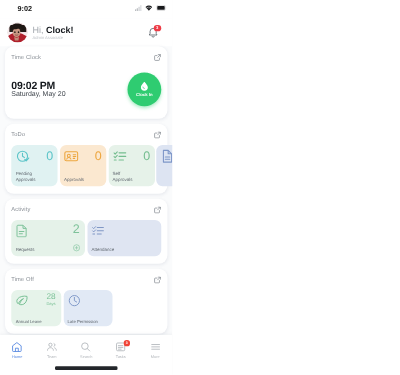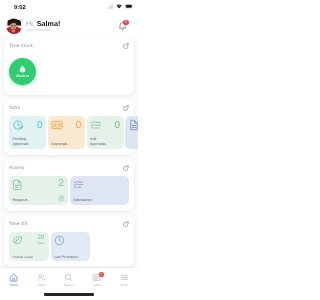--- a/index.html
+++ b/index.html
@@ -103,21 +103,21 @@
         <path d="M3 4h27v11H3z" fill="#241c19"></path>
         <ellipse cx="14.5" cy="16" rx="6.2" ry="7.2" fill="#c99883"></ellipse>
         <path d="M3.8 13.2C3.8 4.4 9 1.4 15 1.4c6.6 0 12 2.6 13 10.2-1.6.6-3.2.2-4.6-.4-.8-2.4-2.6-4-2.6-4s-3 3.6-9.6 3.6c-3 0-5.6 1.2-7.4 2.4z" fill="#1e1714"></path>
         <path d="M14.5 24.2c-2.2 0-3.8-1-3.8-1l1 5.4h5.8l1-5.4s-1.8 1-4 1z" fill="#bf8d79"></path>
         <ellipse cx="11.8" cy="15.4" rx="1.2" ry="1.4" fill="#231a16"></ellipse>
         <ellipse cx="17.6" cy="15.4" rx="1.2" ry="1.4" fill="#231a16"></ellipse>
         <path d="M12.4 19.8c1.2 1 3 1 4.2 0" fill="none" stroke="#7d4a3f" stroke-width="1.1" stroke-linecap="round"></path>
       </svg>
     </div>
     <div class="greet">
-      <div class="g1"><span>Hi, </span><b>Salma!</b></div>
+      <div class="g1"><span>Hi, </span><b>Clock!</b></div>
       <div class="g2">Admin Associate</div>
     </div>
     <div class="bellwrap">
       <svg width="11" height="11" viewBox="0 0 22 22">
         <path d="M11 3.4a4.9 4.9 0 0 0-4.9 4.9v3.3L4.8 14h12.4l-1.3-2.4V8.3A4.9 4.9 0 0 0 11 3.4z" fill="none" stroke="#6b7177" stroke-width="1.5" stroke-linejoin="round"></path>
         <path d="M9.2 16.2a1.9 1.9 0 0 0 3.6 0" fill="none" stroke="#6b7177" stroke-width="1.5" stroke-linecap="round"></path>
       </svg>
       <div class="nbadge">3</div>
     </div>
   </div>
@@ -127,20 +127,24 @@
         <div class="lbl">Time Clock</div>
       <div class="ext">
           <svg width="6" height="6" viewBox="0 0 14 14">
             <path d="M8.4 1.6h4v4" fill="none" stroke="#7d838a" stroke-width="1.3" stroke-linecap="round" stroke-linejoin="round"></path>
             <path d="M12 2 7.2 6.8" fill="none" stroke="#7d838a" stroke-width="1.3" stroke-linecap="round"></path>
             <path d="M10.6 8v3.1a1.3 1.3 0 0 1-1.3 1.3H2.9a1.3 1.3 0 0 1-1.3-1.3V4.7a1.3 1.3 0 0 1 1.3-1.3H6" fill="none" stroke="#7d838a" stroke-width="1.3" stroke-linecap="round" stroke-linejoin="round"></path>
           </svg>
         </div>
     </div>
     <div class="tc-body">
+      <div>
+        <div class="tc-time">09:02 PM</div>
+        <div class="tc-date">Saturday, May 20</div>
+      </div>
       <div class="clockbtn">
         <svg width="7" height="7.8" viewBox="0 0 16 18">
           <path d="M8 1C8 1 1.6 7.6 1.6 11.2A6.4 6.4 0 0 0 14.4 11.2C14.4 7.6 8 1 8 1z" fill="#fff"></path>
           <path d="M5.2 10.6a2.9 2.9 0 0 0 2.9 2.9" fill="none" stroke="#2ecd71" stroke-width="1.1" stroke-linecap="round"></path>
         </svg>
         <div class="cb-lab">Clock In</div>
       </div>
     </div>
   </div>
 

